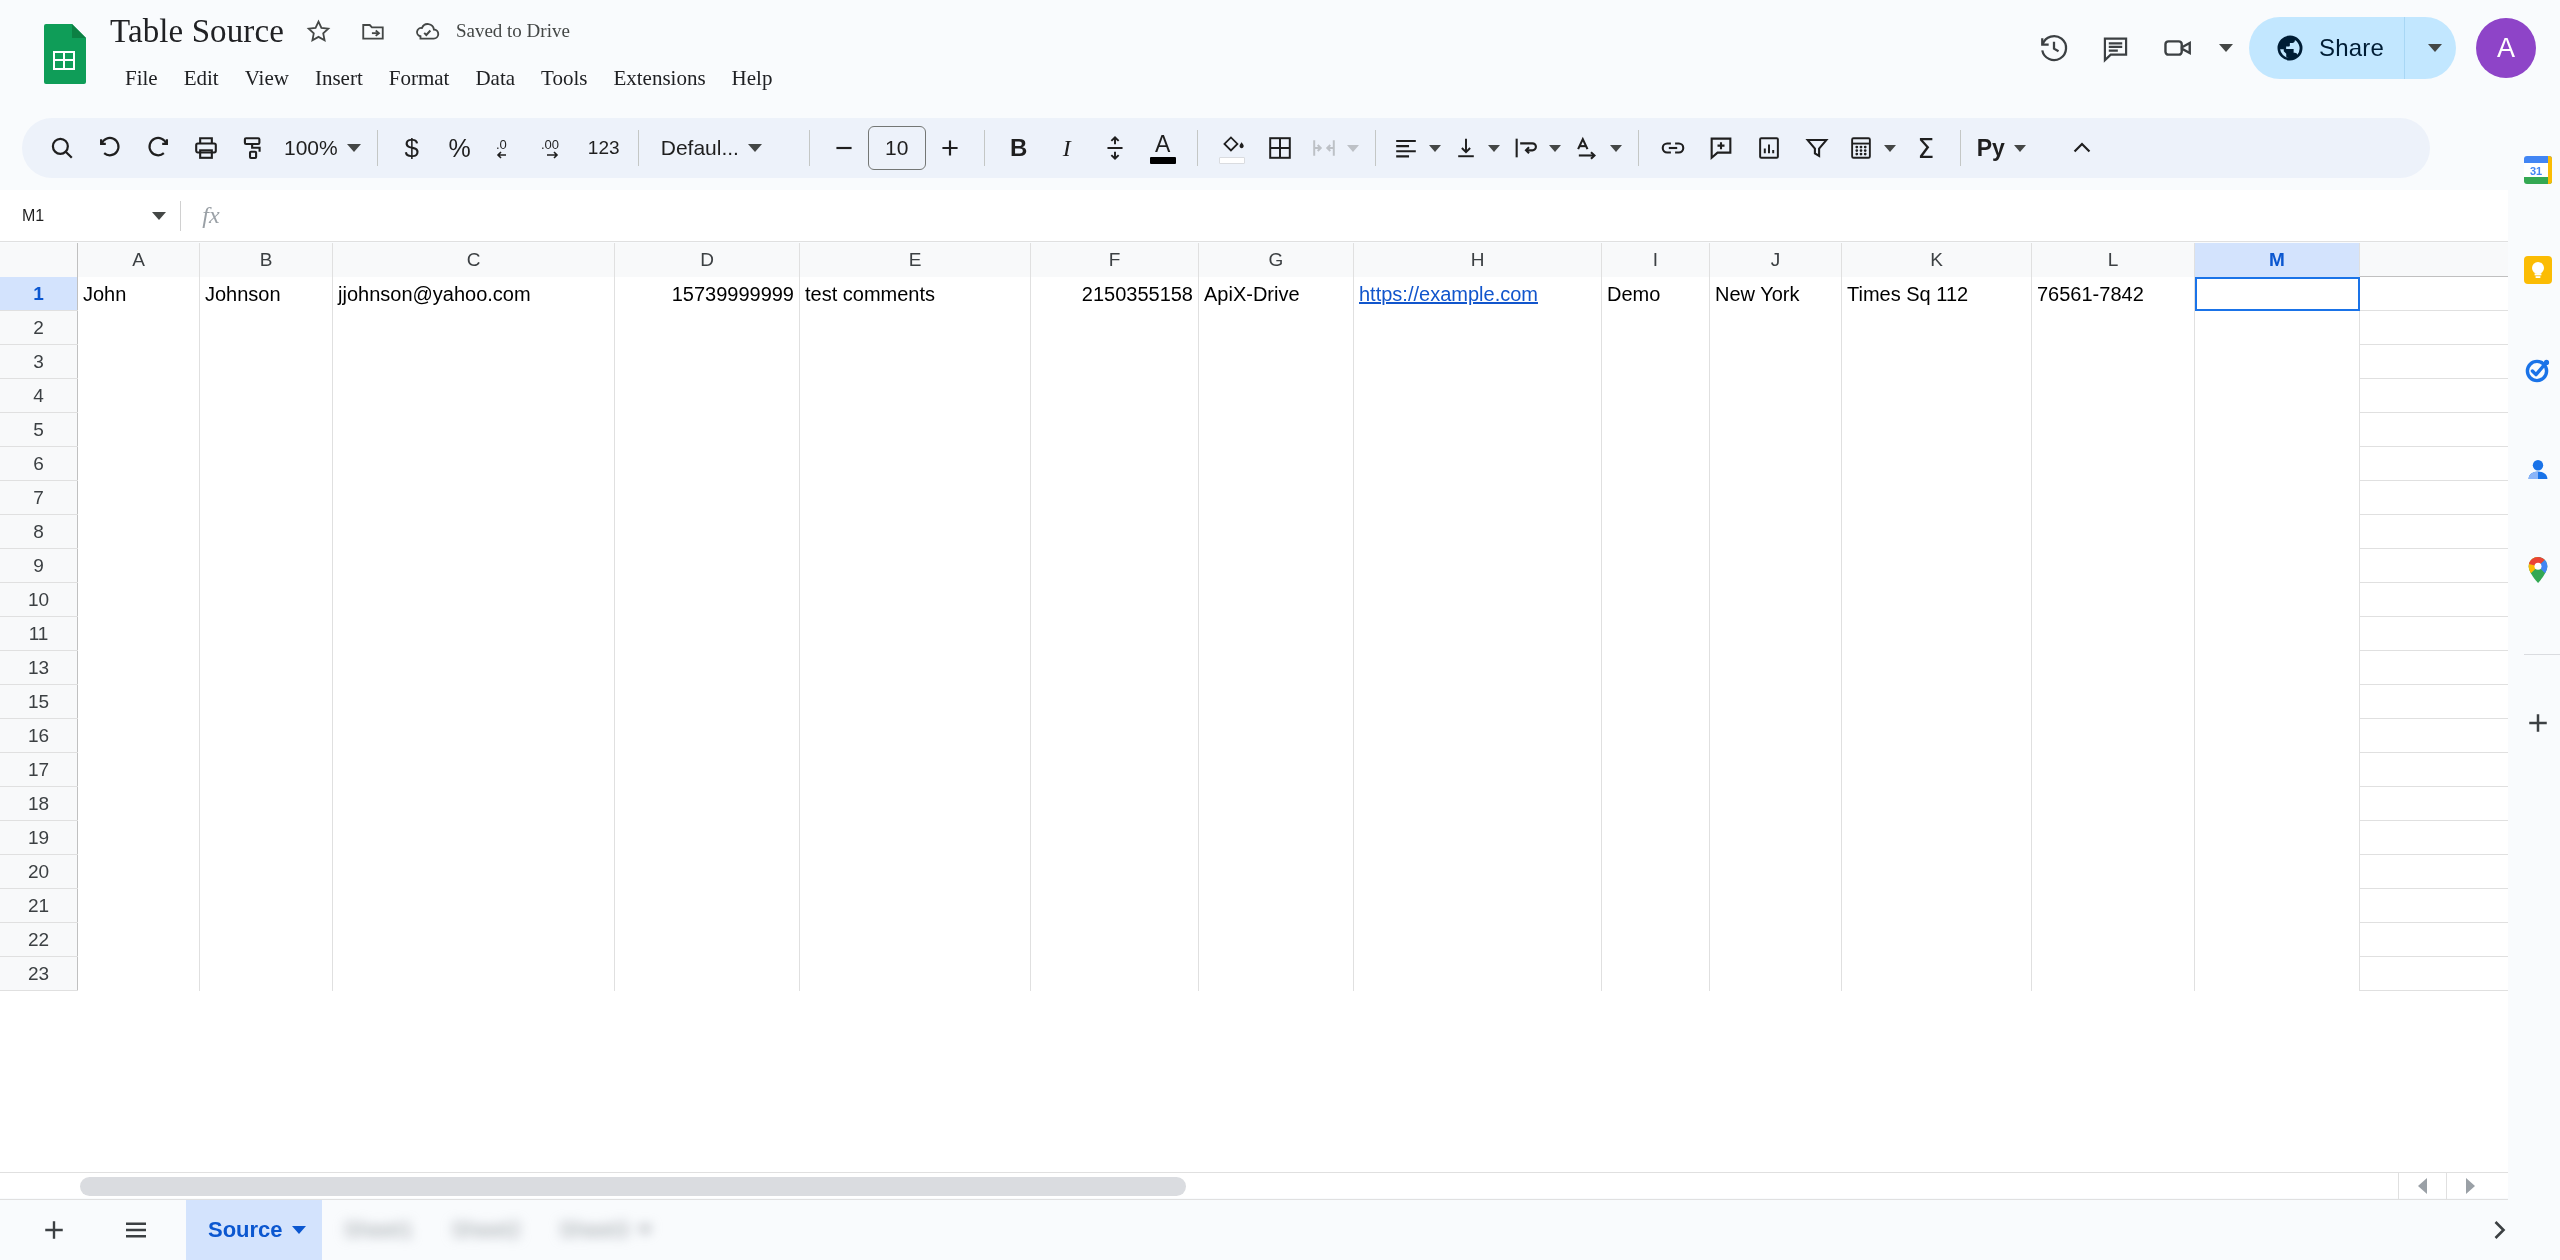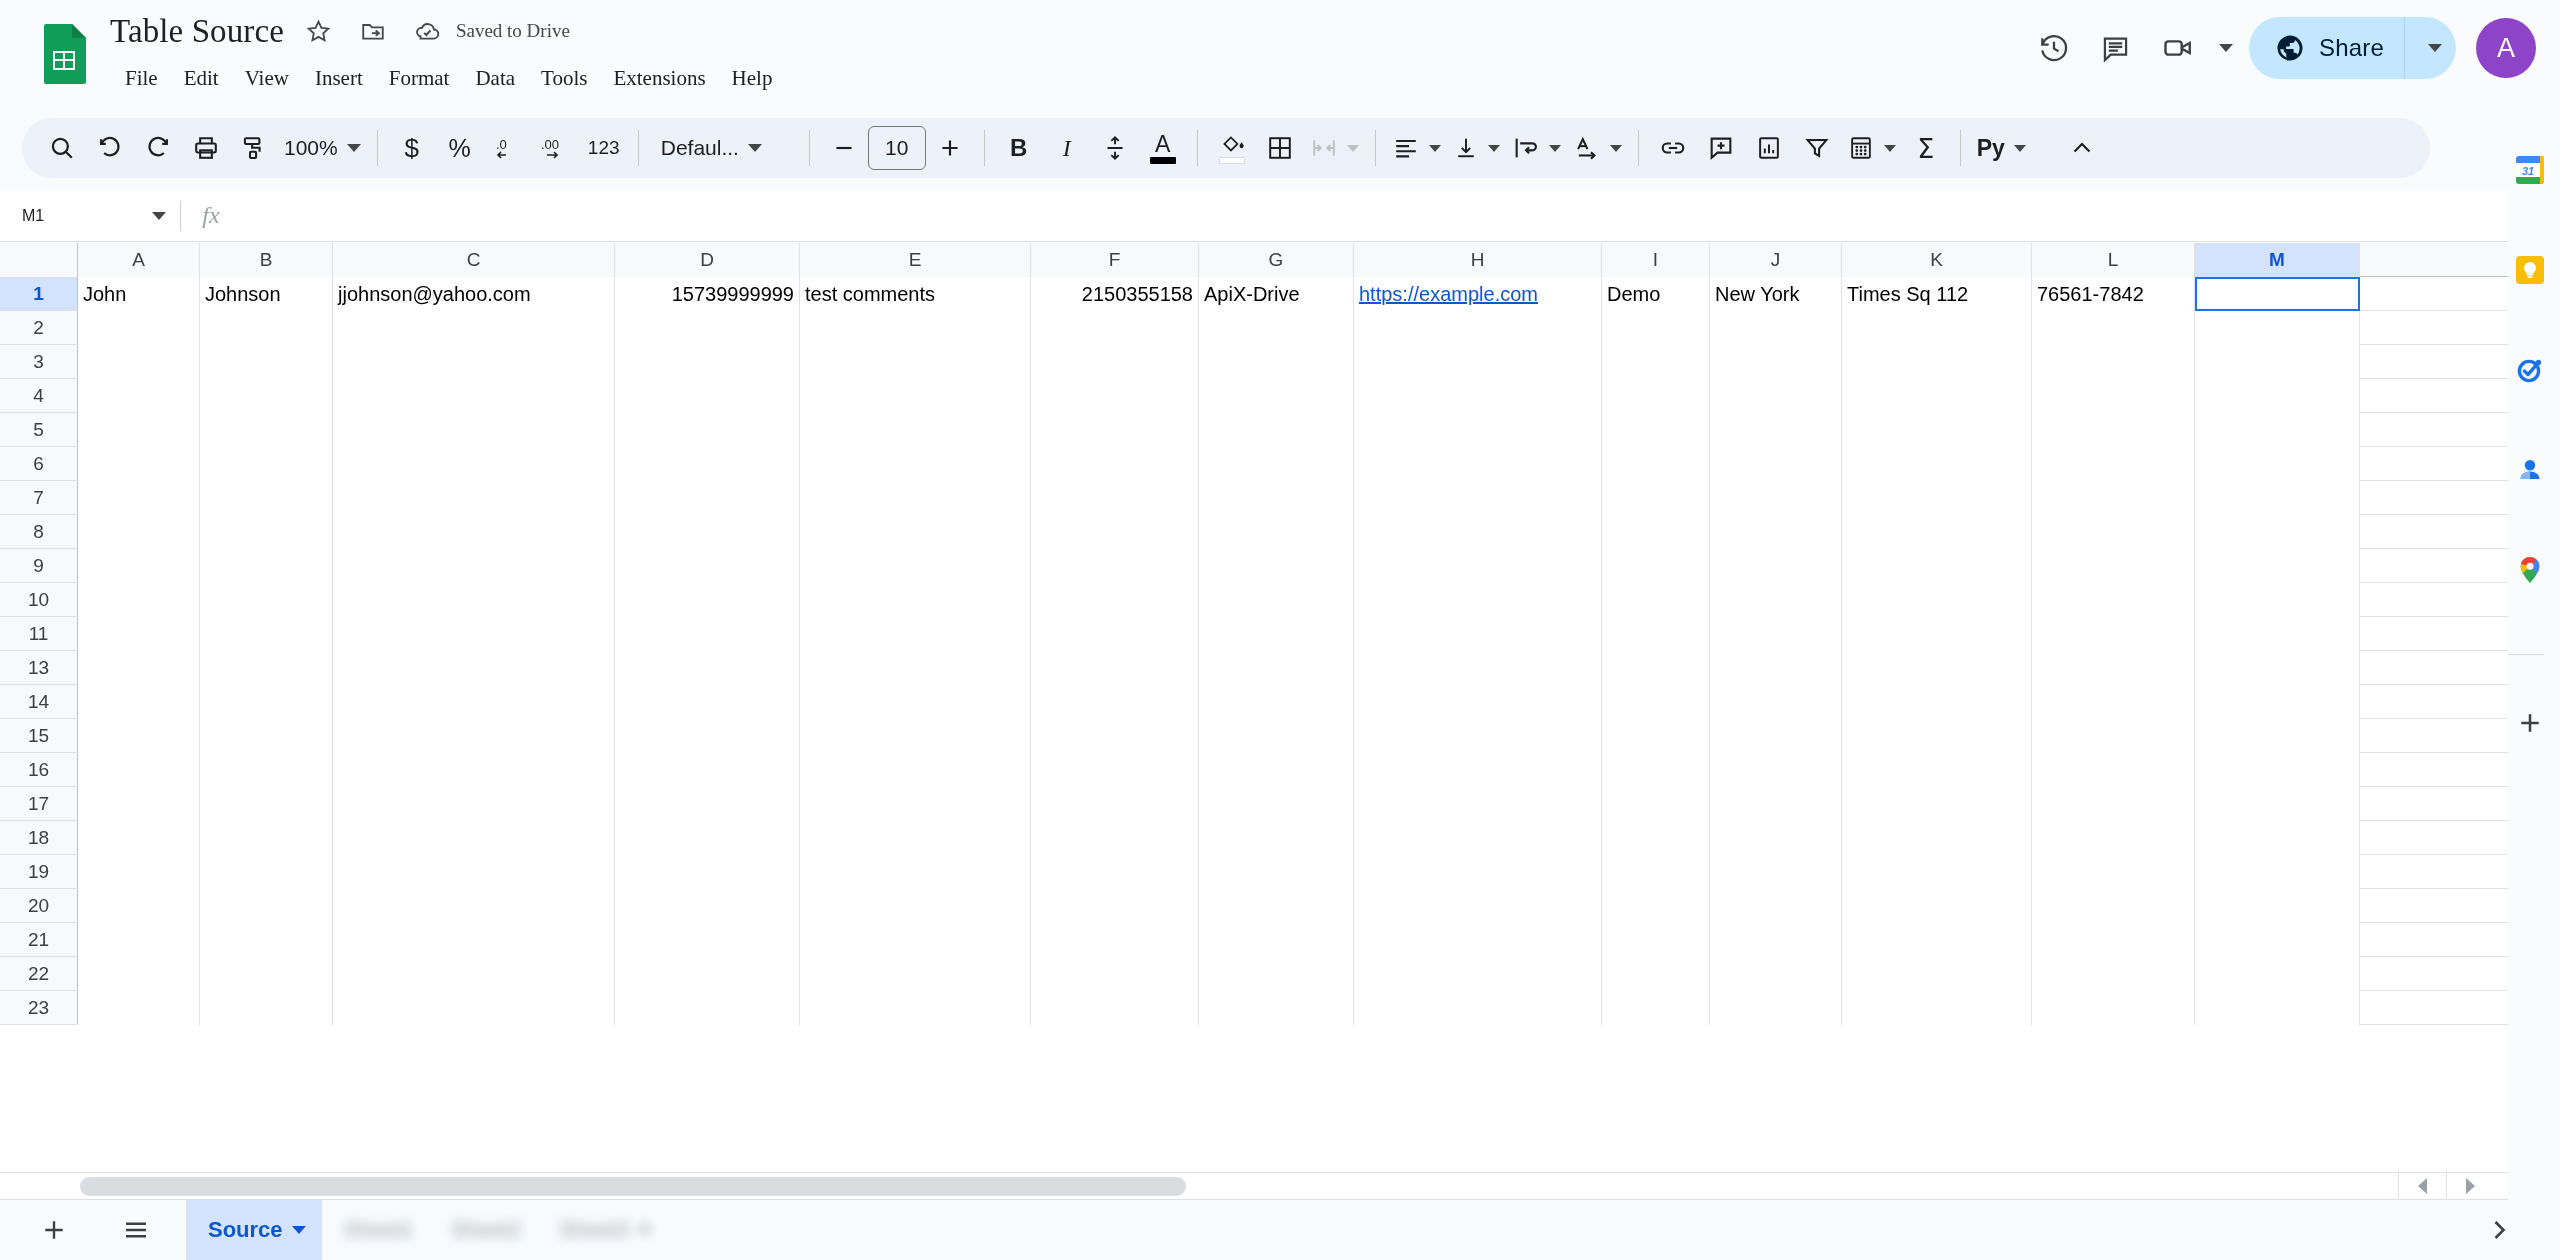--- a/index.html
+++ b/index.html
@@ -229,21 +229,21 @@
   .expand-chev {
     position: absolute; right: 38px; top: 50%; transform: translateY(-50%);
     width: 46px; height: 46px; display: flex; align-items: center; justify-content: center;
     color: #3c4043; cursor: pointer;
   }
 
   
   .sidepanel {
     position: absolute; right: 0; top: 110px; width: 52px; height: 1150px;
     background: #f9fbfd; display: flex; flex-direction: column;
-    align-items: flex-start; padding-top: 38px; font-style: italic;
+    align-items: flex-end; padding-top: 38px;
   }
   .sp-icon {
     width: 44px; height: 44px; margin-bottom: 56px; cursor: pointer;
     display: flex; align-items: center; justify-content: center; border-radius: 8px;
   }
   .sp-div { width: 36px; height: 1px; background: #dadce0; margin: 6px 0 46px 0; }
   .sp-plus { width: 44px; height: 44px; cursor: pointer;
              display:flex; align-items:center; justify-content:center; border-radius: 8px; }
 </style>
 </head>
@@ -785,36 +785,20 @@
           <div class="cell" style="width: 168px;"></div>
           <div class="cell" style="width: 155px;"></div>
           <div class="cell" style="width: 248px;"></div>
           <div class="cell" style="width: 108px;"></div>
           <div class="cell" style="width: 132px;"></div>
           <div class="cell" style="width: 190px;"></div>
           <div class="cell" style="width: 163px;"></div>
           <div class="cell" style="width: 165px;"></div>
         </div>
         <div class="row">
-          <div class="rowh">14</div>
-          <div class="cell" style="width: 122px;"></div>
-          <div class="cell" style="width: 133px;"></div>
-          <div class="cell" style="width: 282px;"></div>
-          <div class="cell" style="width: 185px;"></div>
-          <div class="cell" style="width: 231px;"></div>
-          <div class="cell" style="width: 168px;"></div>
-          <div class="cell" style="width: 155px;"></div>
-          <div class="cell" style="width: 248px;"></div>
-          <div class="cell" style="width: 108px;"></div>
-          <div class="cell" style="width: 132px;"></div>
-          <div class="cell" style="width: 190px;"></div>
-          <div class="cell" style="width: 163px;"></div>
-          <div class="cell" style="width: 165px;"></div>
-        </div>
-        <div class="row">
           <div class="rowh">15</div>
           <div class="cell" style="width: 122px;"></div>
           <div class="cell" style="width: 133px;"></div>
           <div class="cell" style="width: 282px;"></div>
           <div class="cell" style="width: 185px;"></div>
           <div class="cell" style="width: 231px;"></div>
           <div class="cell" style="width: 168px;"></div>
           <div class="cell" style="width: 155px;"></div>
           <div class="cell" style="width: 248px;"></div>
           <div class="cell" style="width: 108px;"></div>

